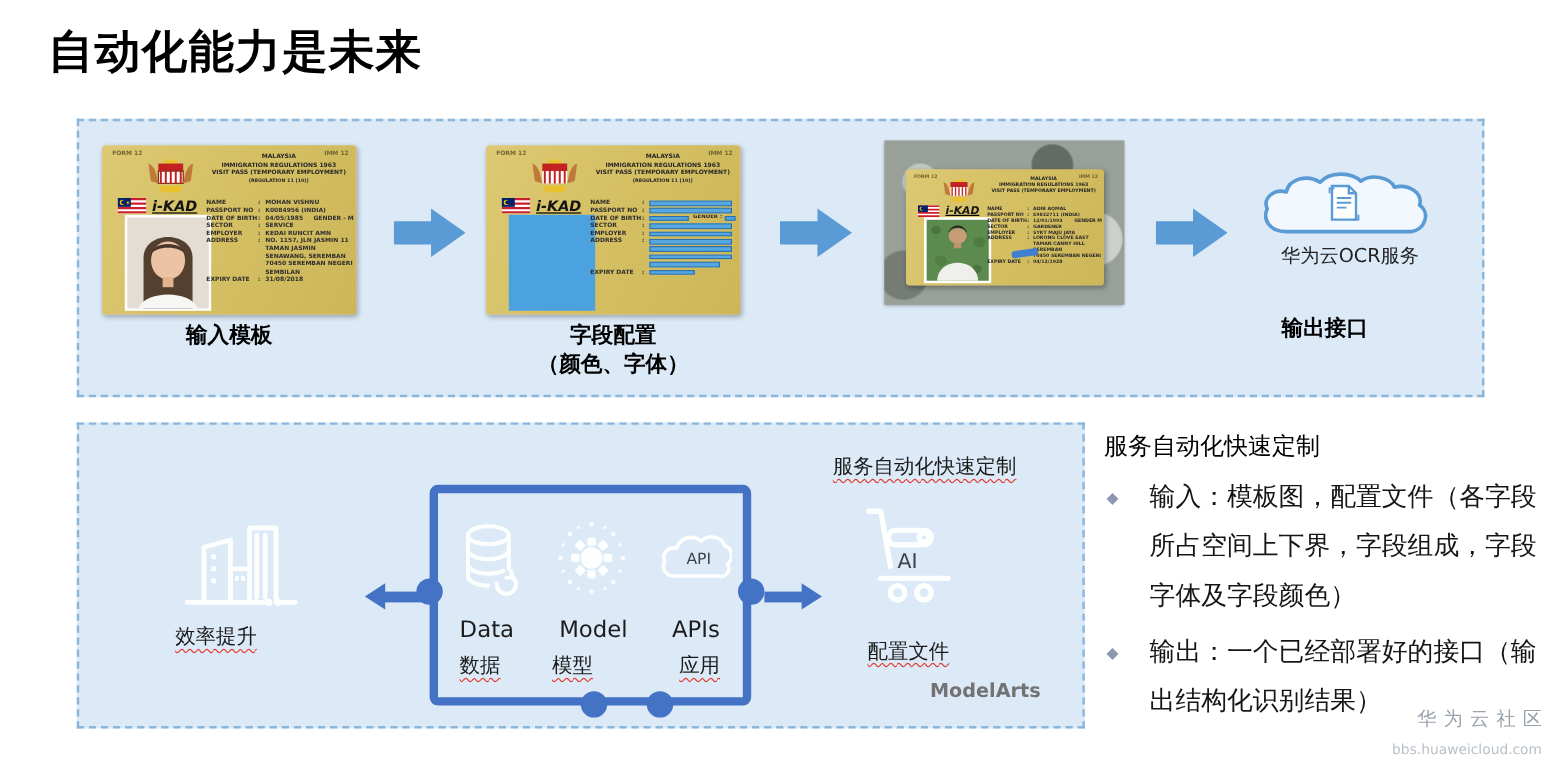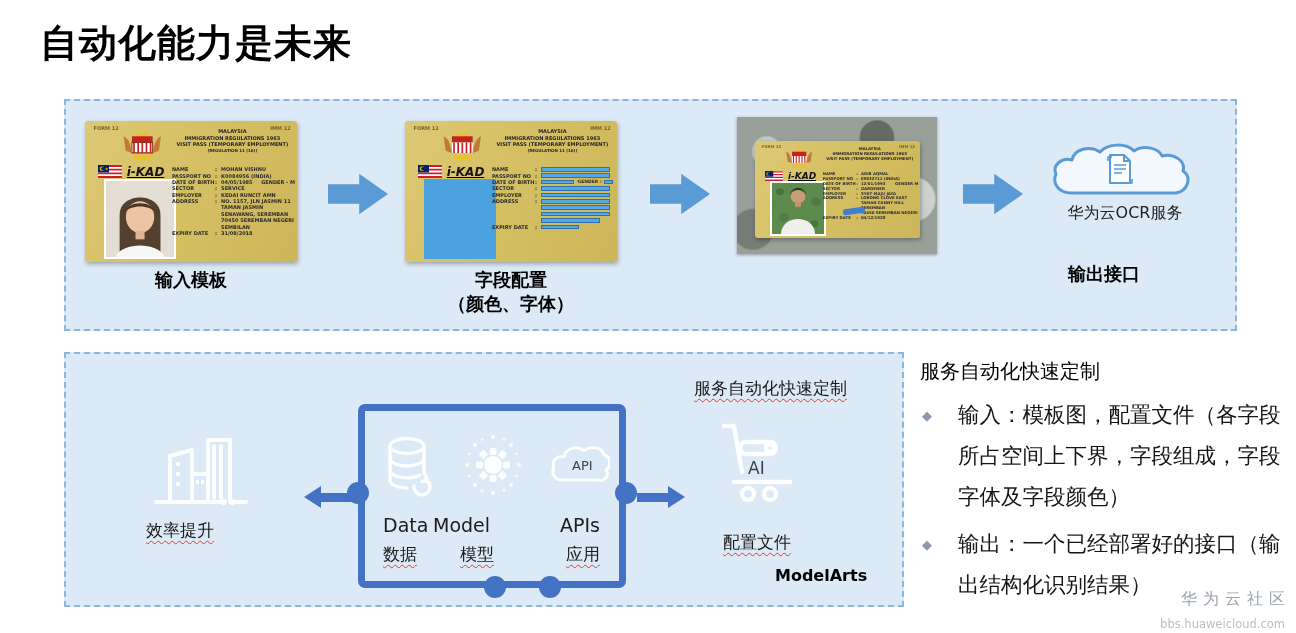--- a/index.html
+++ b/index.html
@@ -75,21 +75,21 @@
   #arrow-left { left:320px; width:40px; }
   #arrow-left:before { left:-16px; border-right:17px solid #4472c4; }
   #arrow-right { left:637px; width:32px; }
   #arrow-right:before { right:-16px; border-left:17px solid #4472c4; }
 
   .mk-en { position:absolute; font-size:19px; color:#1c1c1c; }
   .mk-zh { position:absolute; font-size:17px; color:#1c1c1c; }
   .icon-abs { position:absolute; }
   .api-text { font:13px "DejaVu Sans",sans-serif; fill:#3c424a; }
   .ai-label { position:absolute; left:748px; top:458px; font-size:17px; color:#3c424a; }
-  .brand-modelarts { position:absolute; left:775px; top:566px; font-size:16px; font-weight:600; color:#000000; }
+  .brand-modelarts { position:absolute; left:775px; top:566px; font-size:16px; font-weight:600; color:#737373; }
 
   
   .rp-heading { position:absolute; left:920px; top:358px; font-size:20px; font-weight:normal; color:#000; }
   .rp-list { position:absolute; left:918px; top:394px; width:376px; list-style:none; }
   .rp-list li { position:relative; padding-left:40px; font-size:21.5px; line-height:41px; color:#151515; margin-bottom:6px; }
   .diamond { position:absolute; left:4px; top:1px; font-size:13px; color:#8b98b0; }
 
   
   .watermark { position:absolute; right:11px; top:589px; text-align:right; }
   .wm-name { font-size:16px; letter-spacing:6px; color:#9aa3ab; margin-right:-6px; }
@@ -507,21 +507,21 @@
           <circle cx="54.5" cy="44" r="1.4"></circle>
       </g>
     </g>
   </svg>
   <svg class="icon-abs" style="left:550px;top:440px" width="60" height="48" viewBox="0 0 60 48">
     <path d="M12 40 C4 40 1 33 4 27 C1 21 8 15 14 17 C16 8 28 5 34 11 C40 5 52 7 54 15 C60 16 62 26 56 30 C60 36 54 42 48 40 Z" fill="none" stroke="#fdfefe" stroke-width="3" stroke-linejoin="round"></path>
     <text x="22" y="30" class="api-text">API</text>
   </svg>
 
   <div class="mk-en" style="left:383px;top:514px">Data</div>
-  <div class="mk-en" style="left:433px;top:514px">Model</div>
+  <div class="mk-en" style="left:466px;top:514px">Model</div>
   <div class="mk-en" style="left:560px;top:514px">APIs</div>
   <div class="mk-zh wavy" style="left:383px;top:543px">数据</div>
   <div class="mk-zh wavy" style="left:460px;top:543px">模型</div>
   <div class="mk-zh wavy" style="left:566px;top:543px">应用</div>
 
   <div class="harrow" id="arrow-right"></div>
 
   <div class="sec-title wavy" style="left:694px;top:377px">服务自动化快速定制</div>
   <svg class="icon-abs" style="left:706px;top:420px" width="96" height="88" viewBox="0 0 96 88">
     <g stroke="#fdfefe" stroke-width="4.5" fill="none" stroke-linecap="round" stroke-linejoin="round">

